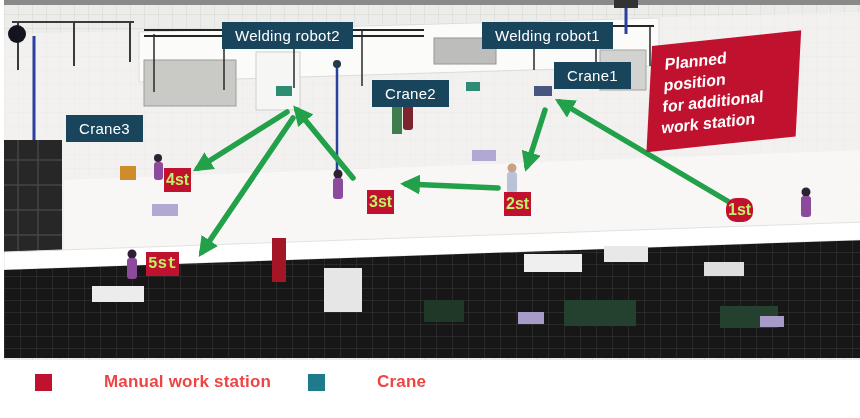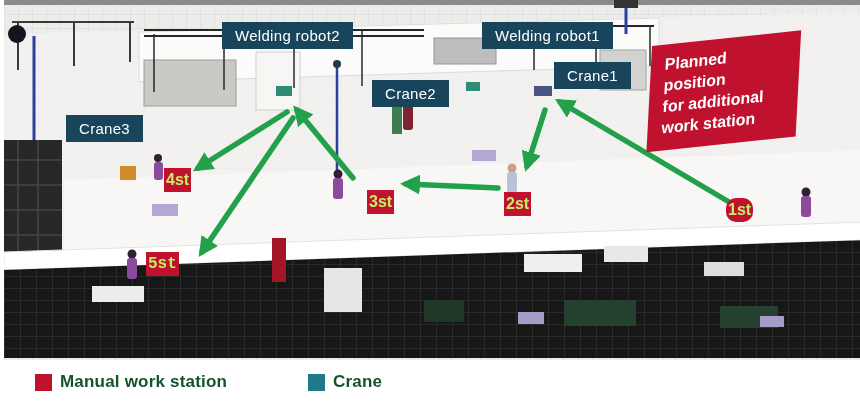--- a/index.html
+++ b/index.html
@@ -23,21 +23,21 @@
     background:#c0122f;color:#fff;font-size:16px;font-weight:bold;
     line-height:1.32;padding:9px 14px 12px 14px;white-space:pre-line;
     transform:rotate(-6deg) skewX(-9deg);transform-origin:left top;
   }
   .legend{position:absolute;left:0;top:360px;width:860px;height:58px;background:#fff;z-index:2;}
   .legend-item{position:absolute;top:12px;display:flex;align-items:center;gap:8px;}
   .swatch{width:17px;height:17px;display:inline-block;}
   .sw-red{background:#c0122f;}
   .sw-teal{background:#1f7a8c;}
   .sw-navy{background:#44508c;}
-  .legend-label{font-size:17px;font-weight:bold;color:#14532d;letter-spacing:.2px;white-space:nowrap;}
+  .legend-label{font-size:17px;font-weight:bold;color:#ef4444;letter-spacing:.2px;white-space:nowrap;margin-left:44px;}
 </style>
 </head>
 <body>
 
 <div class="stage">
   <svg width="860" height="360" viewBox="0 0 860 360">
     <defs>
       <pattern id="gridL" width="14" height="14" patternUnits="userSpaceOnUse">
         <rect width="14" height="14" fill="#ececea"></rect>
         <path d="M14 0H0V14" fill="none" stroke="#d6d6d3" stroke-width="1"></path>

